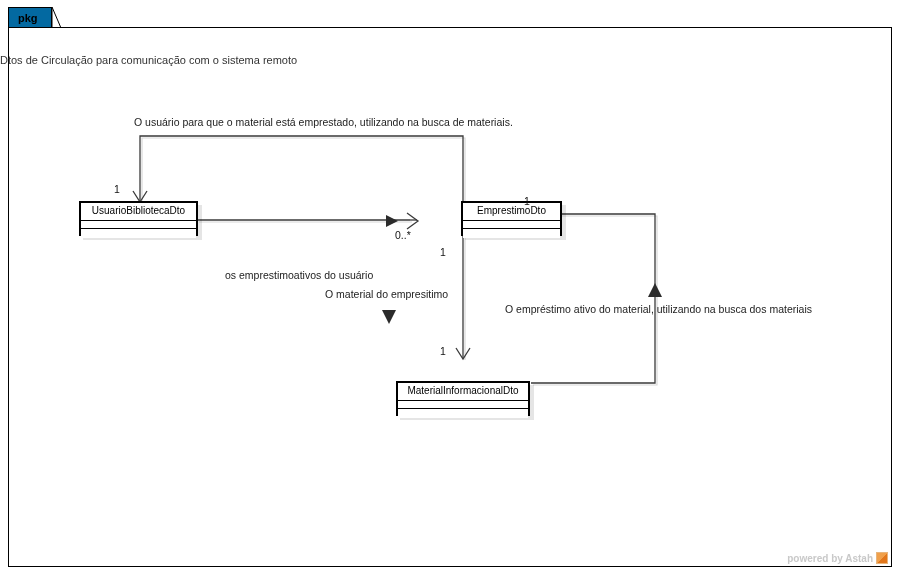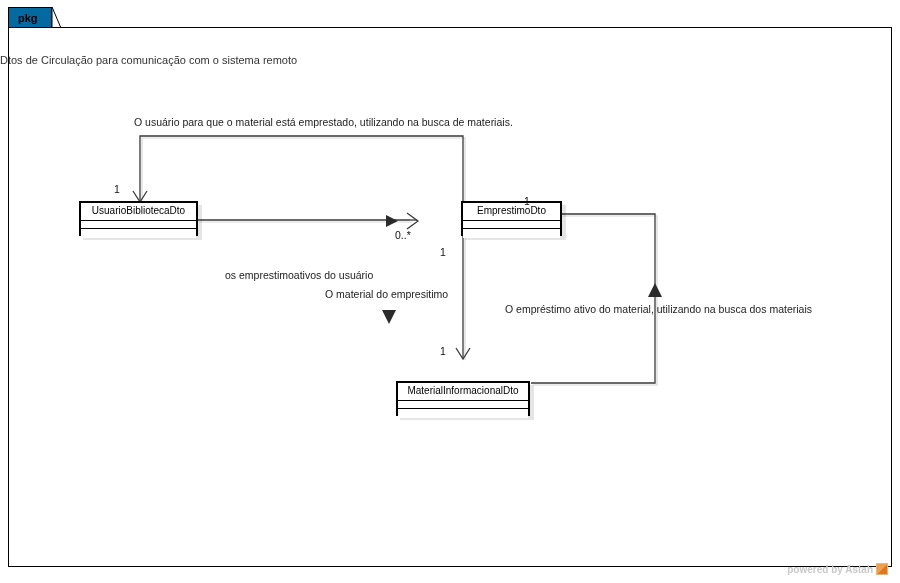--- a/index.html
+++ b/index.html
@@ -119,21 +119,21 @@
     font-size: 10.5px;
     color: #111111;
     white-space: nowrap;
     z-index: 6;
   }
 
   
   .watermark {
     position: absolute;
     right: 12px;
-    bottom: 8px;
+    bottom: 19px;
     font-size: 10px;
     font-weight: bold;
     color: #c9c9c9;
     white-space: nowrap;
     display: flex;
     align-items: center;
     gap: 3px;
   }
   .watermark .logo {
     display: inline-block;

